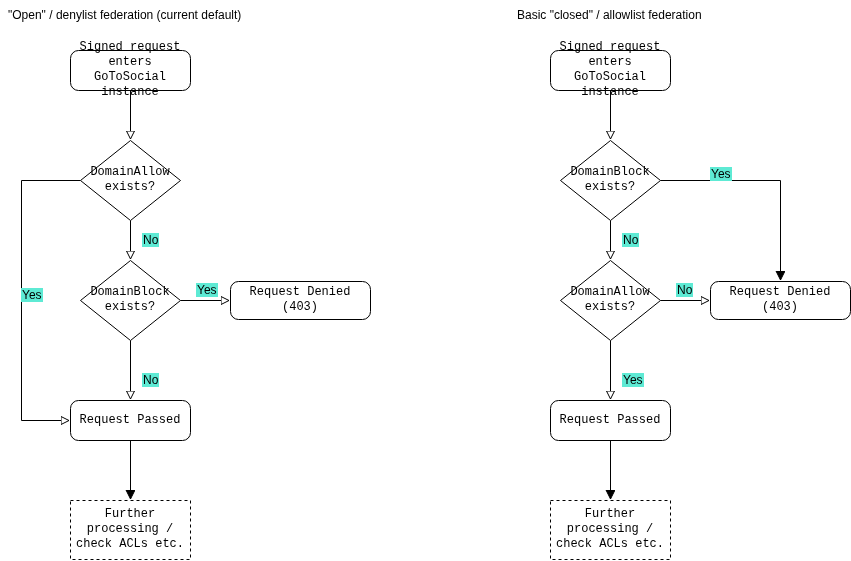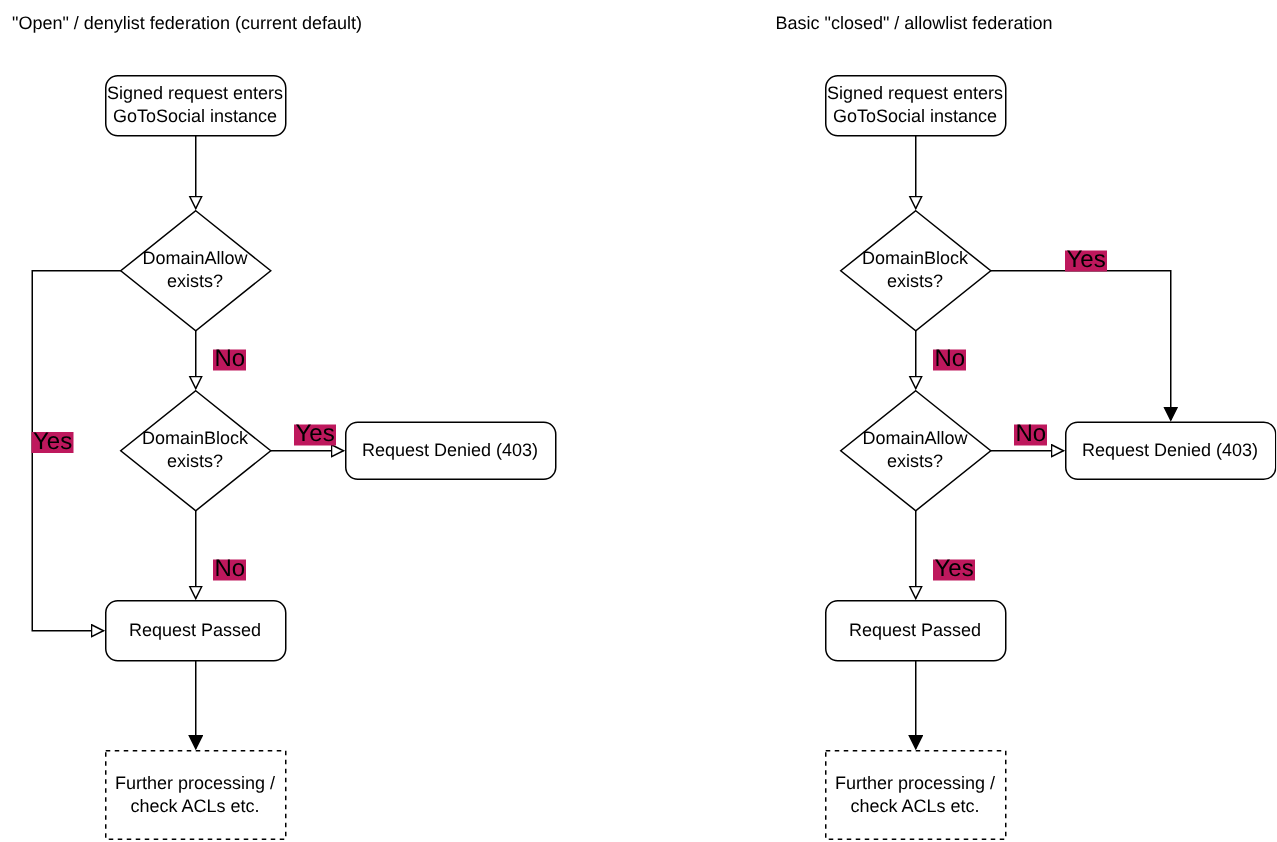--- a/index.html
+++ b/index.html
@@ -22,26 +22,27 @@
   .node-label {
     position: absolute;
     font-size: 12px;
     line-height: 15px;
     display: flex;
     align-items: center;
     justify-content: center;
     text-align: center;
     white-space: pre-line;
     pointer-events: none;
+    font-family: Liberation Mono, monospace;
   }
   .edge-label {
     position: absolute;
-    font-size: 16px;
+    font-size: 12px;
     line-height: 14px;
-    background: #be185d;
+    background: #5eead4;
     padding: 0 1px;
     pointer-events: none;
   }
 </style>
 </head>
 <body>
 
 <div class="canvas">
 
   <svg width="851" height="561" viewBox="0 0 851 561">

